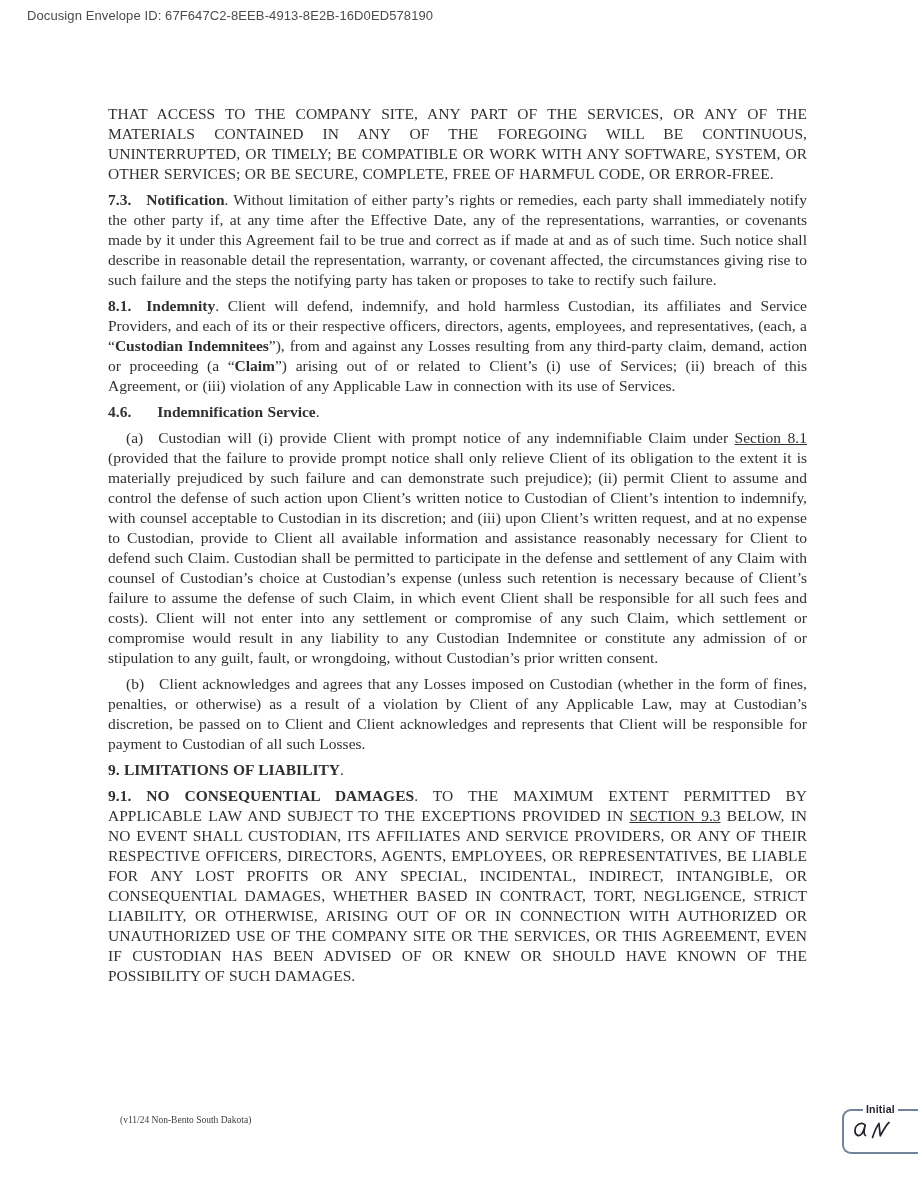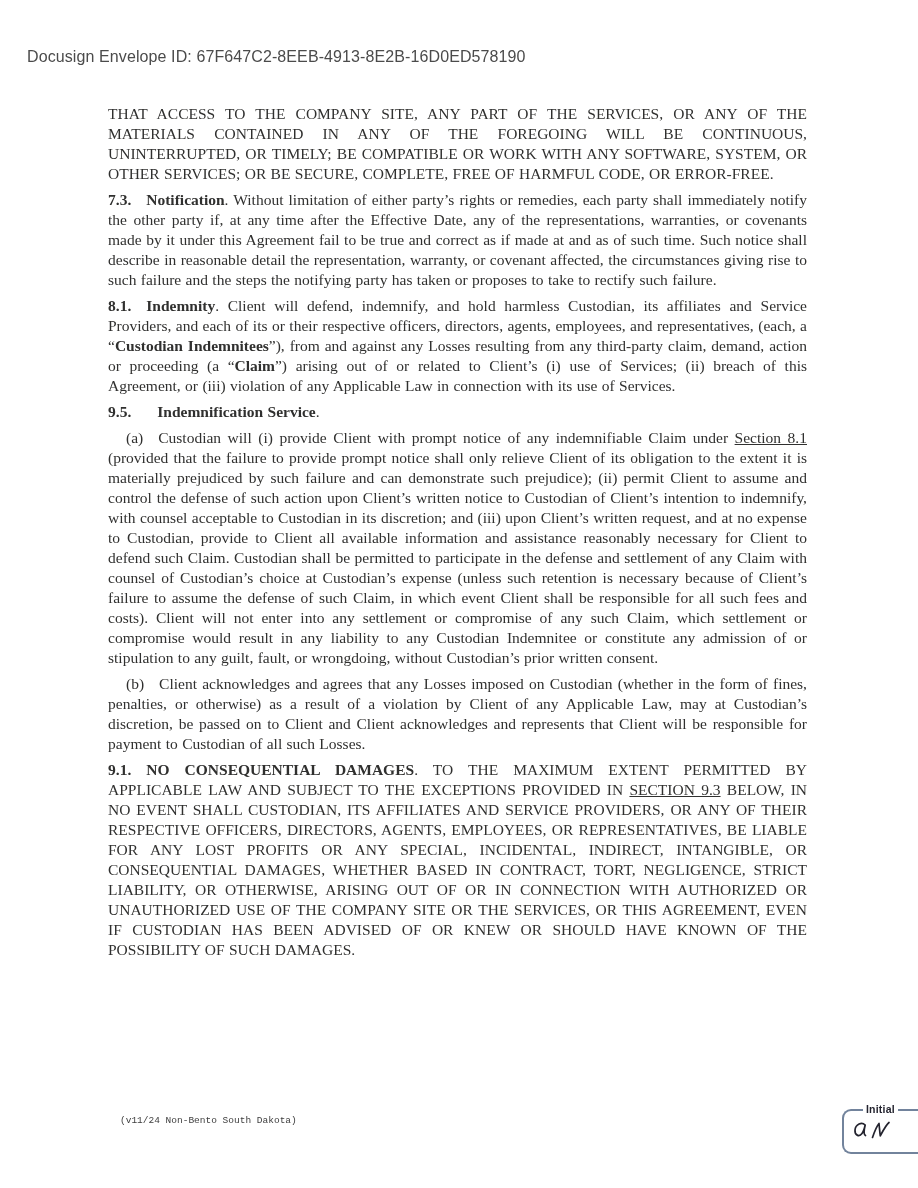--- a/index.html
+++ b/index.html
@@ -4,42 +4,42 @@
 <style>
   html,body{margin:0;padding:0;}
   body{
     width:918px;height:1188px;background:#ffffff;position:relative;overflow:hidden;
     font-family:"Liberation Serif", serif;
   }
   .page{position:absolute;inset:0;background:#ffffff;}
   .docusign-line{
     position:absolute;left:27px;top:8px;
     font-family:"Liberation Sans", sans-serif;
-    font-size:16px;color:#4b4b4b;letter-spacing:.1px;white-space:nowrap;margin-top:40px;
+    font-size:13px;color:#4b4b4b;letter-spacing:.1px;white-space:nowrap;
   }
   .content{
     position:absolute;left:108px;top:104px;width:703px;
     color:#30302f;
   }
   p.doc-par{
     margin:0 4px 6px 0;
     font-size:15.5px;line-height:20px;
     text-align:justify;
     word-spacing:.5px;
     font-family:Liberation Serif, serif;
   }
   p.doc-par.sub{text-indent:18px;}
   .run-b{font-weight:bold;}
   .run-u{text-decoration:underline;}
   .tab{display:inline-block;}
   .w15{width:15px;}
   .w26{width:26px;}
   .footer-line{
     position:absolute;left:120px;top:1115px;
-    font-family:Liberation Mono, monospace;
+    font-family:Liberation Serif, serif;
     font-size:9.5px;color:#3d3d3d;white-space:nowrap;
   }
   .initial-tab{
     position:absolute;left:842px;top:1109px;width:76px;height:45px;
     border:2px solid #72839c;border-right:none;
     border-radius:9px 0 0 9px;
     box-sizing:border-box;background:transparent;
   }
   .initial-tab .tab-label{
     position:absolute;top:-8px;left:19px;
@@ -55,23 +55,24 @@
 
 <div class="page">
 
   <div class="docusign-line">Docusign Envelope ID: 67F647C2-8EEB-4913-8E2B-16D0ED578190</div>
 
   <div class="content">
 
   <p class="doc-par"><span class="">THAT ACCESS TO THE COMPANY SITE, ANY PART OF THE SERVICES, OR ANY OF THE MATERIALS CONTAINED IN ANY OF THE FOREGOING WILL BE CONTINUOUS, UNINTERRUPTED, OR TIMELY; BE COMPATIBLE OR WORK WITH ANY SOFTWARE, SYSTEM, OR OTHER SERVICES; OR BE SECURE, COMPLETE, FREE OF HARMFUL CODE, OR ERROR-FREE.</span></p>
       <p class="doc-par"><span class="run-b ">7.3.</span><span class="tab w15"></span><span class="run-b ">Notification</span><span class="">. Without limitation of either party’s rights or remedies, each party shall immediately notify the other party if, at any time after the Effective Date, any of the representations, warranties, or covenants made by it under this Agreement fail to be true and correct as if made at and as of such time. Such notice shall describe in reasonable detail the representation, warranty, or covenant affected, the circumstances giving rise to such failure and the steps the notifying party has taken or proposes to take to rectify such failure.</span></p>
       <p class="doc-par"><span class="run-b ">8.1.</span><span class="tab w15"></span><span class="run-b ">Indemnity</span><span class="">. Client will defend, indemnify, and hold harmless Custodian, its affiliates and Service Providers, and each of its or their respective officers, directors, agents, employees, and representatives, (each, a “</span><span class="run-b ">Custodian Indemnitees</span><span class="">”), from and against any Losses resulting from any third-party claim, demand, action or proceeding (a “</span><span class="run-b ">Claim</span><span class="">”) arising out of or related to Client’s (i) use of Services; (ii) breach of this Agreement, or (iii) violation of any Applicable Law in connection with its use of Services.</span></p>
-      <p class="doc-par"><span class="run-b ">9.5.</span><span class="tab w26"></span><span class="run-b ">Indemnification Service</span><span class="">.</span></p>
+      <p class="doc-par"><span class="run-b ">4.6.</span><span class="tab w26"></span><span class="run-b ">Indemnification Service</span><span class="">.</span></p>
       <p class="doc-par sub"><span class="">(a)</span><span class="tab w15"></span><span class="">Custodian will (i) provide Client with prompt notice of any indemnifiable Claim under </span><span class="run-u">Section 8.1</span><span class=""> (provided that the failure to provide prompt notice shall only relieve Client of its obligation to the extent it is materially prejudiced by such failure and can demonstrate such prejudice); (ii) permit Client to assume and control the defense of such action upon Client’s written notice to Custodian of Client’s intention to indemnify, with counsel acceptable to Custodian in its discretion; and (iii) upon Client’s written request, and at no expense to Custodian, provide to Client all available information and assistance reasonably necessary for Client to defend such Claim.  Custodian shall be permitted to participate in the defense and settlement of any Claim with counsel of Custodian’s choice at Custodian’s expense (unless such retention is necessary because of Client’s failure to assume the defense of such Claim, in which event Client shall be responsible for all such fees and costs).  Client will not enter into any settlement or compromise of any such Claim, which settlement or compromise would result in any liability to any Custodian Indemnitee or constitute any admission of or stipulation to any guilt, fault, or wrongdoing, without Custodian’s prior written consent.</span></p>
       <p class="doc-par sub"><span class="">(b)</span><span class="tab w15"></span><span class="">Client acknowledges and agrees that any Losses imposed on Custodian (whether in the form of fines, penalties, or otherwise) as a result of a violation by Client of any Applicable Law, may at Custodian’s discretion, be passed on to Client and Client acknowledges and represents that Client will be responsible for payment to Custodian of all such Losses.</span></p>
+      <p class="doc-par"><span class="run-b ">9. LIMITATIONS OF LIABILITY</span><span class="">.</span></p>
       <p class="doc-par"><span class="run-b ">9.1.</span><span class="tab w15"></span><span class="run-b ">NO CONSEQUENTIAL DAMAGES</span><span class="">. TO THE MAXIMUM EXTENT PERMITTED BY APPLICABLE LAW AND SUBJECT TO THE EXCEPTIONS PROVIDED IN </span><span class="run-u">SECTION 9.3</span><span class=""> BELOW, IN NO EVENT SHALL CUSTODIAN, ITS AFFILIATES AND SERVICE PROVIDERS, OR ANY OF THEIR RESPECTIVE OFFICERS, DIRECTORS, AGENTS, EMPLOYEES, OR REPRESENTATIVES, BE LIABLE FOR ANY LOST PROFITS OR ANY SPECIAL, INCIDENTAL, INDIRECT, INTANGIBLE, OR CONSEQUENTIAL DAMAGES, WHETHER BASED IN CONTRACT, TORT, NEGLIGENCE, STRICT LIABILITY, OR OTHERWISE, ARISING OUT OF OR IN CONNECTION WITH AUTHORIZED OR UNAUTHORIZED USE OF THE COMPANY SITE OR THE SERVICES, OR THIS AGREEMENT, EVEN IF CUSTODIAN HAS BEEN ADVISED OF OR KNEW OR SHOULD HAVE KNOWN OF THE POSSIBILITY OF SUCH DAMAGES.</span></p>
     </div>
 
   <div class="footer-line">(v11/24  Non-Bento South Dakota)</div>
 
   <div class="initial-tab">
     <span class="tab-label">Initial</span>
     <svg width="48" height="32" viewBox="0 0 48 32" aria-label="aN">
       <g fill="none" stroke="#23232e" stroke-width="1.7" stroke-linecap="round" stroke-linejoin="round">
         <path d="M15 8 C12 4.5 5.5 7 5 13 C4.6 18 9 20.5 12 16.5 C13.6 14.4 14.6 10.6 15.2 8 C14.2 12 13 17.2 15.5 18.6"></path>

